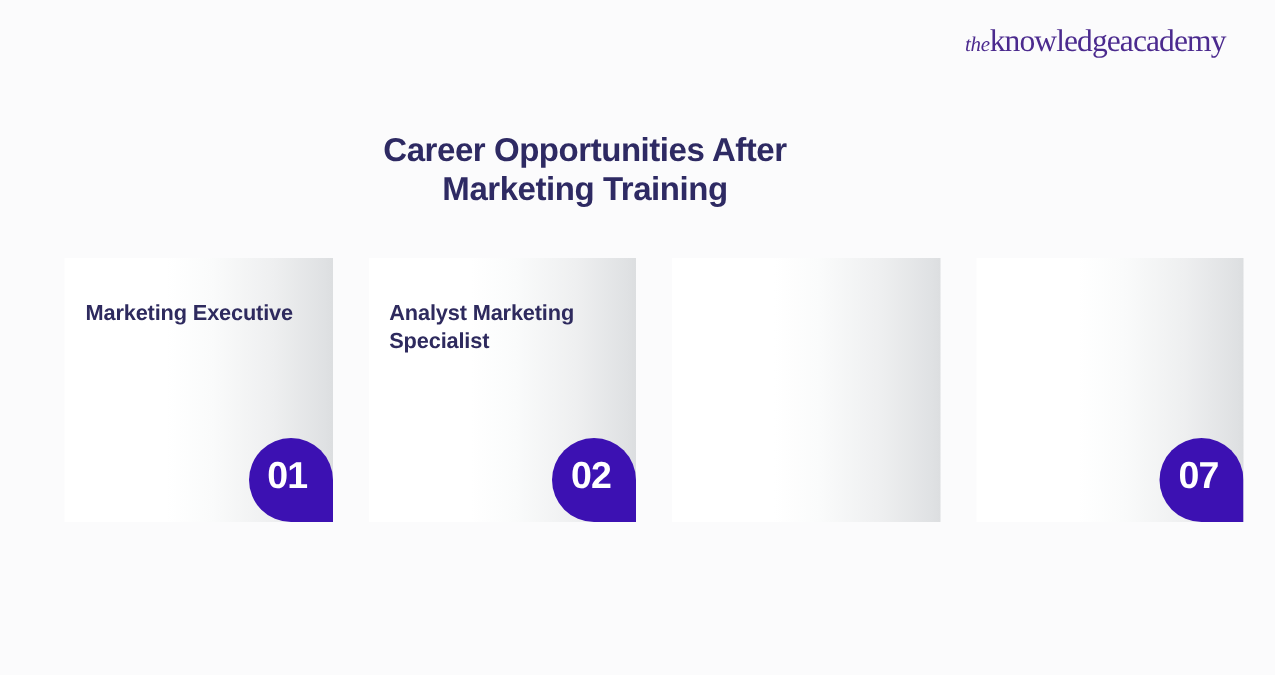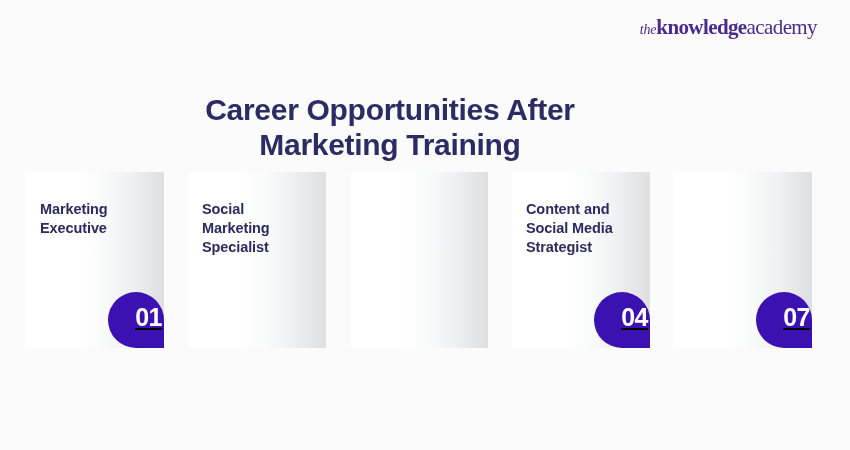--- a/index.html
+++ b/index.html
@@ -26,50 +26,49 @@
     white-space: nowrap;
   }
   .logo .logo-the {
     font-style: italic;
     font-size: 14px;
     letter-spacing: -0.2px;
   }
   .logo .logo-knowledge {
     font-size: 21px;
     letter-spacing: -0.6px;
-    font-weight: bold;
   }
   .logo .logo-academy {
     font-size: 21px;
     font-weight: normal;
     letter-spacing: -0.6px;
   }
 
   
   .title {
     position: absolute;
     top: 72px;
     left: 0;
     width: 780px;
     text-align: center;
     color: #2e2a63;
-    font-size: 30px;
+    font-size: 22px;
     font-weight: bold;
     line-height: 1.18;
     letter-spacing: -0.3px;
   }
   .title .title-line {
     display: block;
   }
 
   
   .cards {
     position: absolute;
     top: 172px;
-    left: 26px;
+    left: 43px;
     width: 786px;
     height: 176px;
     display: flex;
     gap: 24px;
   }
 
   .card {
     position: relative;
     flex: 1 1 0;
     height: 176px;
@@ -99,22 +98,21 @@
   .badge {
     position: absolute;
     right: 0;
     bottom: 0;
     width: 56px;
     height: 56px;
     background: #3c11b2;
     border-radius: 50% 50% 0 50%;
     display: flex;
     align-items: center;
-    justify-content: flex-end;
-    text-decoration: underline;
+    justify-content: center;
   }
   .badge-num {
     color: #ffffff;
     font-size: 25px;
     font-weight: bold;
     letter-spacing: -0.5px;
     line-height: 1;
     position: relative;
     top: -3px;
     left: -2px;
@@ -135,32 +133,29 @@
 <div class="cards">
 
   <div class="card">
     <div class="card-title">Marketing Executive</div>
     <div class="badge">
       <span class="badge-num">01</span>
     </div>
   </div>
 
   <div class="card">
-    <div class="card-title">Social Marketing Specialist</div>
+    <div class="card-title">Analyst Marketing Specialist</div>
+    <div class="badge">
+      <span class="badge-num">02</span>
+    </div>
   </div>
 
   <div class="card">
   </div>
 
-  <div class="card">
-    <div class="card-title">Content and Social Media Strategist</div>
-    <div class="badge">
-      <span class="badge-num">04</span>
-    </div>
-  </div>
 
   <div class="card">
     <div class="badge">
       <span class="badge-num">07</span>
     </div>
   </div>
 
 </div>
 
 </body></html>

